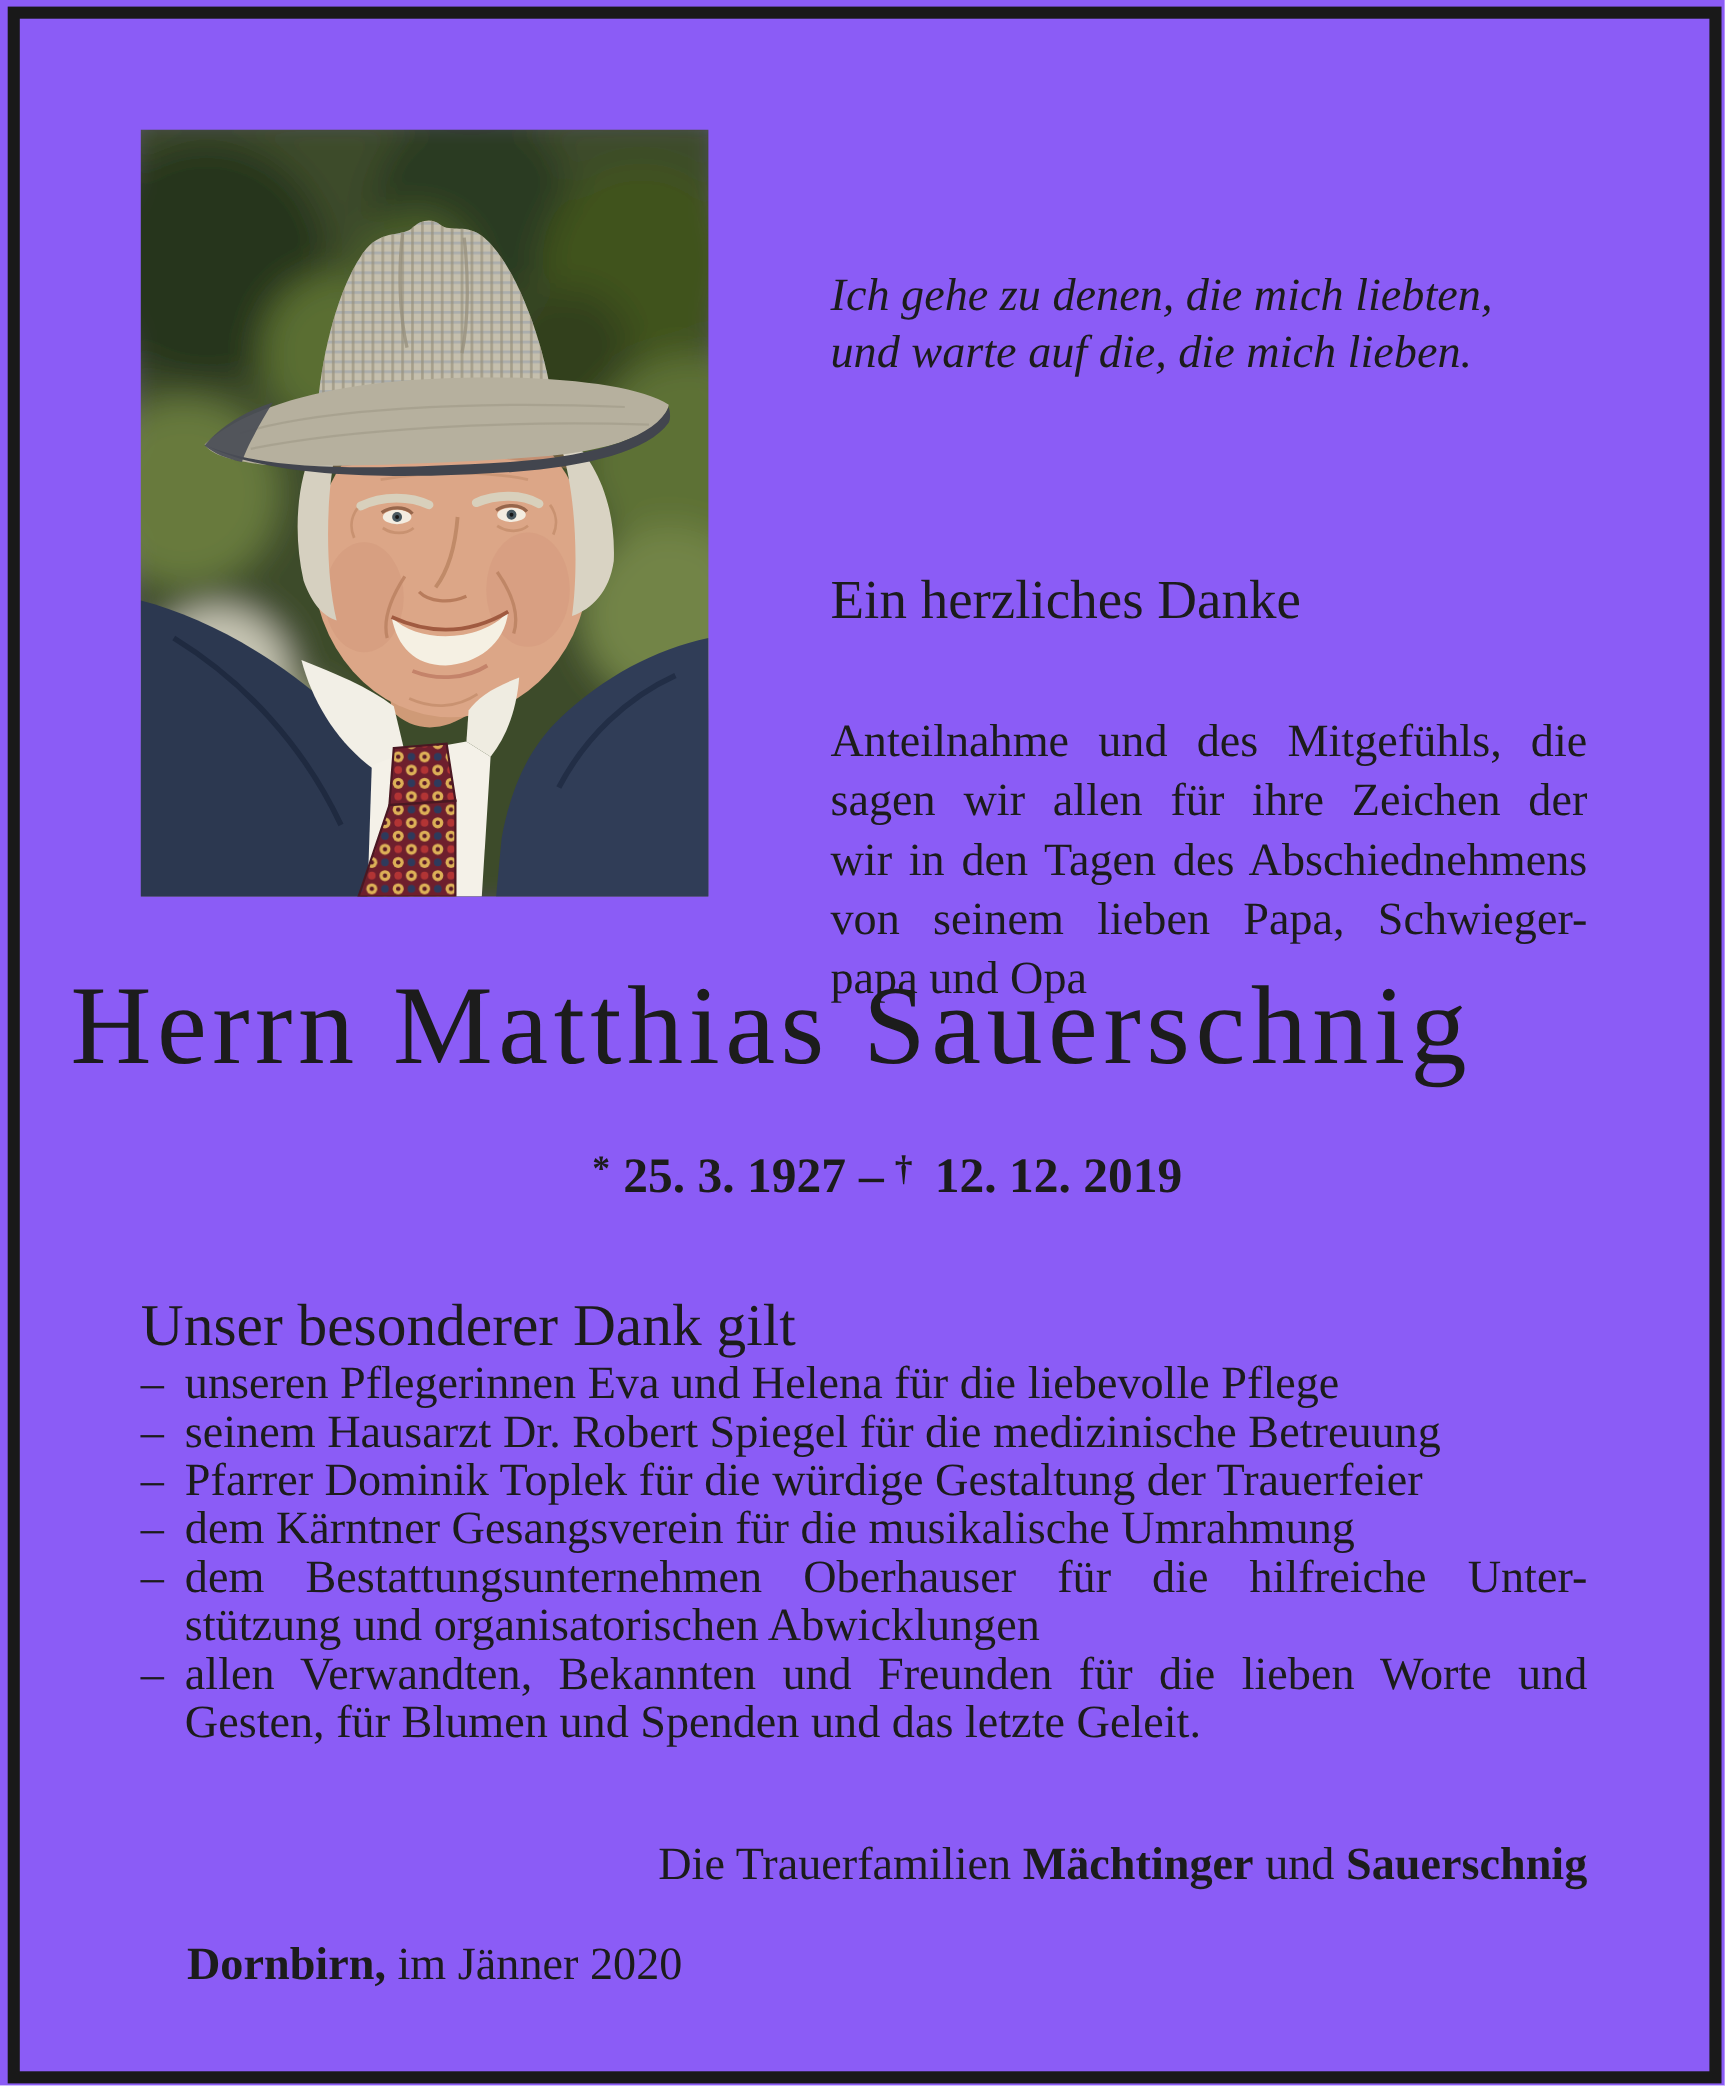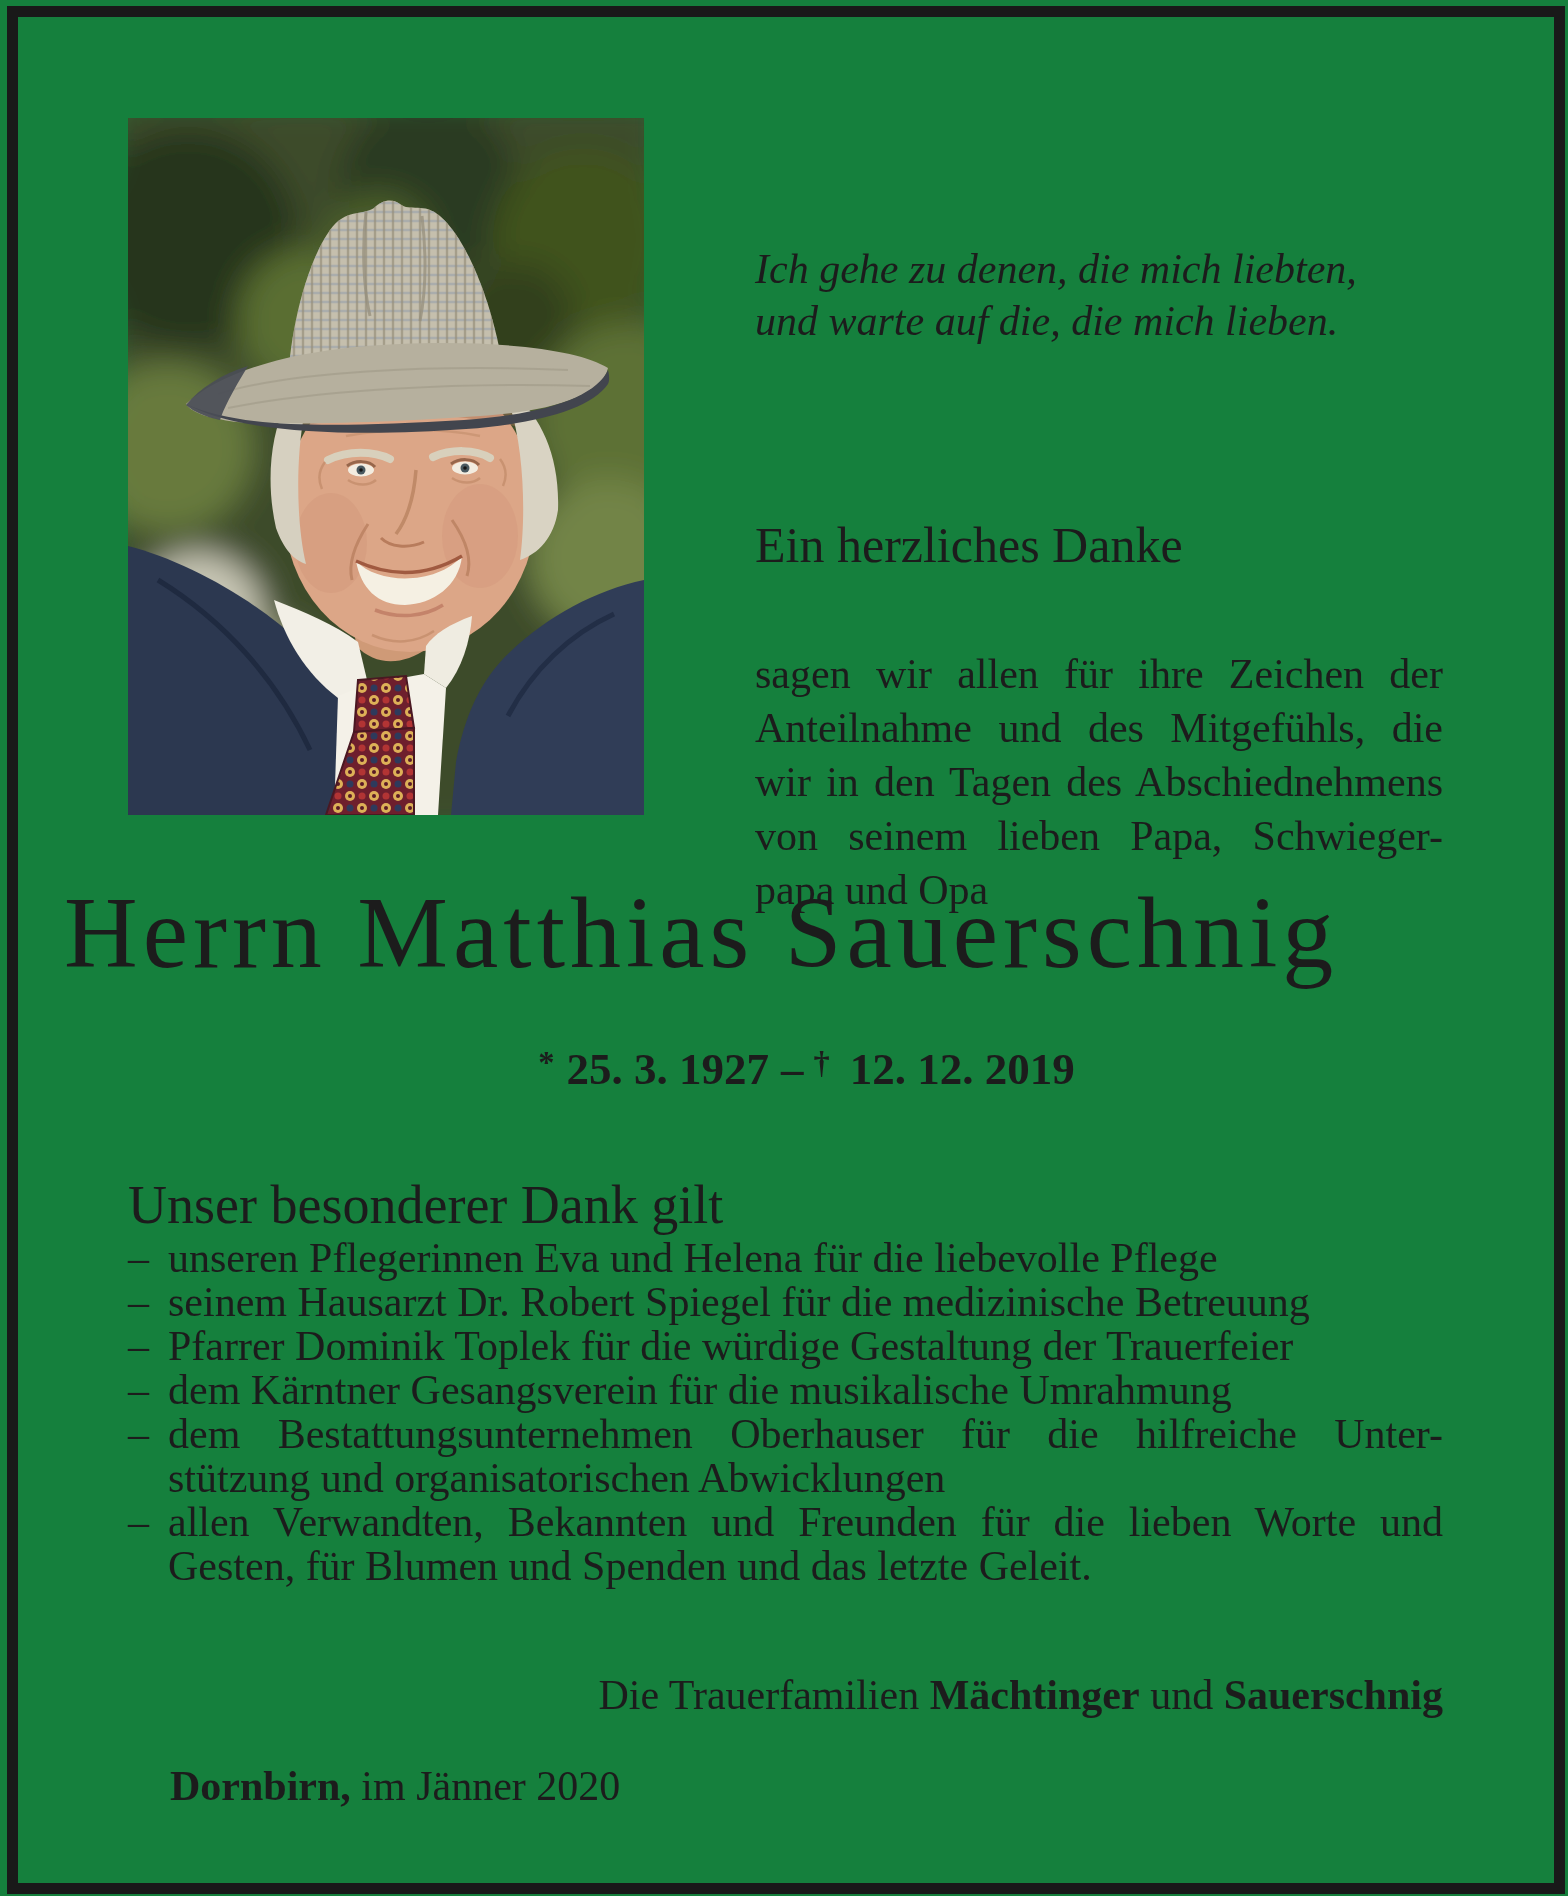--- a/index.html
+++ b/index.html
@@ -1,19 +1,19 @@
 <!DOCTYPE html>
 <html><head>
 <meta charset="utf-8">
 <style>
   html,body{margin:0;padding:0;background:#ffffff;}
   .page{
     position:relative;
     width:1568px;height:1896px;
-    background:#15803d;
+    background:#8b5cf6;
     font-family:"Liberation Serif","DejaVu Serif",serif;
     color:#1c1c1c;
     overflow:hidden;
   }
   .frame{
     position:absolute;top:6px;left:7px;right:3px;bottom:2px;
     border:11px solid #191919;
     pointer-events:none;
   }
   .photo{
@@ -181,22 +181,22 @@
   </div>
 
   <div class="quote">
     <div>Ich gehe zu denen, die mich liebten,</div>
     <div>und warte auf die, die mich lieben.</div>
   </div>
 
   <div class="heading">Ein herzliches Danke</div>
 
   <div class="intro">
+    <div class="jline">Anteilnahme und des Mitgefühls, die</div>
     <div class="jline">sagen wir allen für ihre Zeichen der</div>
-    <div class="jline">Anteilnahme und des Mitgefühls, die</div>
     <div class="jline">wir in den Tagen des Abschiednehmens</div>
     <div class="jline">von seinem lieben Papa, Schwieger-</div>
     <div>papa und Opa</div>
   </div>
 
   <div class="name">Herrn Matthias Sauerschnig</div>
 
   <div class="dates">
     <span class="sym">*</span><span class="b-date">25. 3. 1927</span><span class="sep">–</span><span class="sym">†</span><span class="d-date">12. 12. 2019</span>
   </div>

